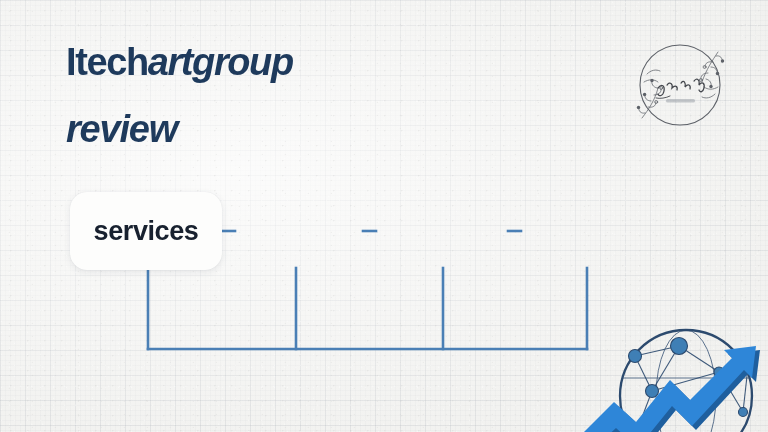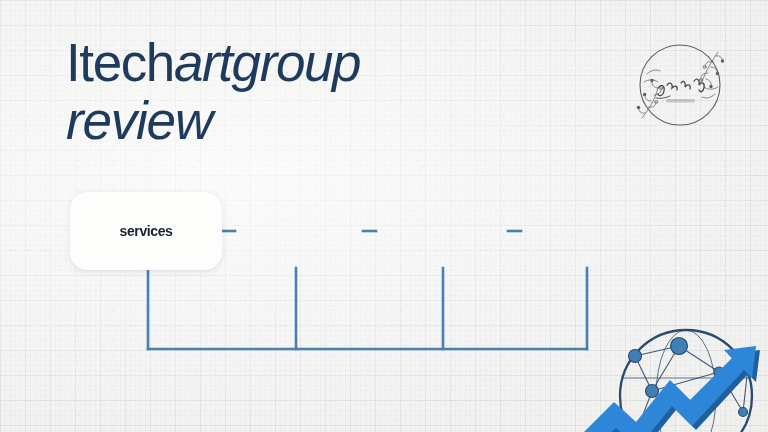--- a/index.html
+++ b/index.html
@@ -48,29 +48,29 @@
 
   
   .title-block {
     position: absolute;
     left: 66px;
     top: 36px;
     width: 520px;
   }
   .title-line {
     color: #1e3a5c;
-    font-weight: 400;
-    font-size: 53px;
+    font-weight: 700;
+    font-size: 38px;
     line-height: 53px;
     letter-spacing: -1.4px;
     white-space: nowrap;
   }
   .title-line-2 {
     font-style: italic;
-    margin-top: 5px;
+    margin-top: 14px;
     letter-spacing: -1.2px;
   }
   .t-upright { font-style: normal; }
   .t-italic  { font-style: italic; }
 
   
   .connectors {
     position:absolute;
     left:0; top:0;
     width:768px; height:432px;
@@ -86,21 +86,21 @@
     border-radius: 17px;
     display: flex;
     align-items: center;
     justify-content: center;
     box-shadow: 0 2px 7px rgba(60,70,90,0.10), 0 0 1px rgba(60,70,90,0.12);
     z-index: 3;
   }
   .card-label {
     color: #18212f;
     font-weight: 700;
-    font-size: 14px;
+    font-size: 27px;
     letter-spacing: -0.4px;
     white-space: nowrap;
   }
   #card-0 { left: 70px;  width: 152px; }
   #card-1 { left: 235px; width: 128px; }
   #card-2 { left: 376px; width: 132px; }
   #card-3 { left: 521px; width: 168px; }
 
   
   .logo {

